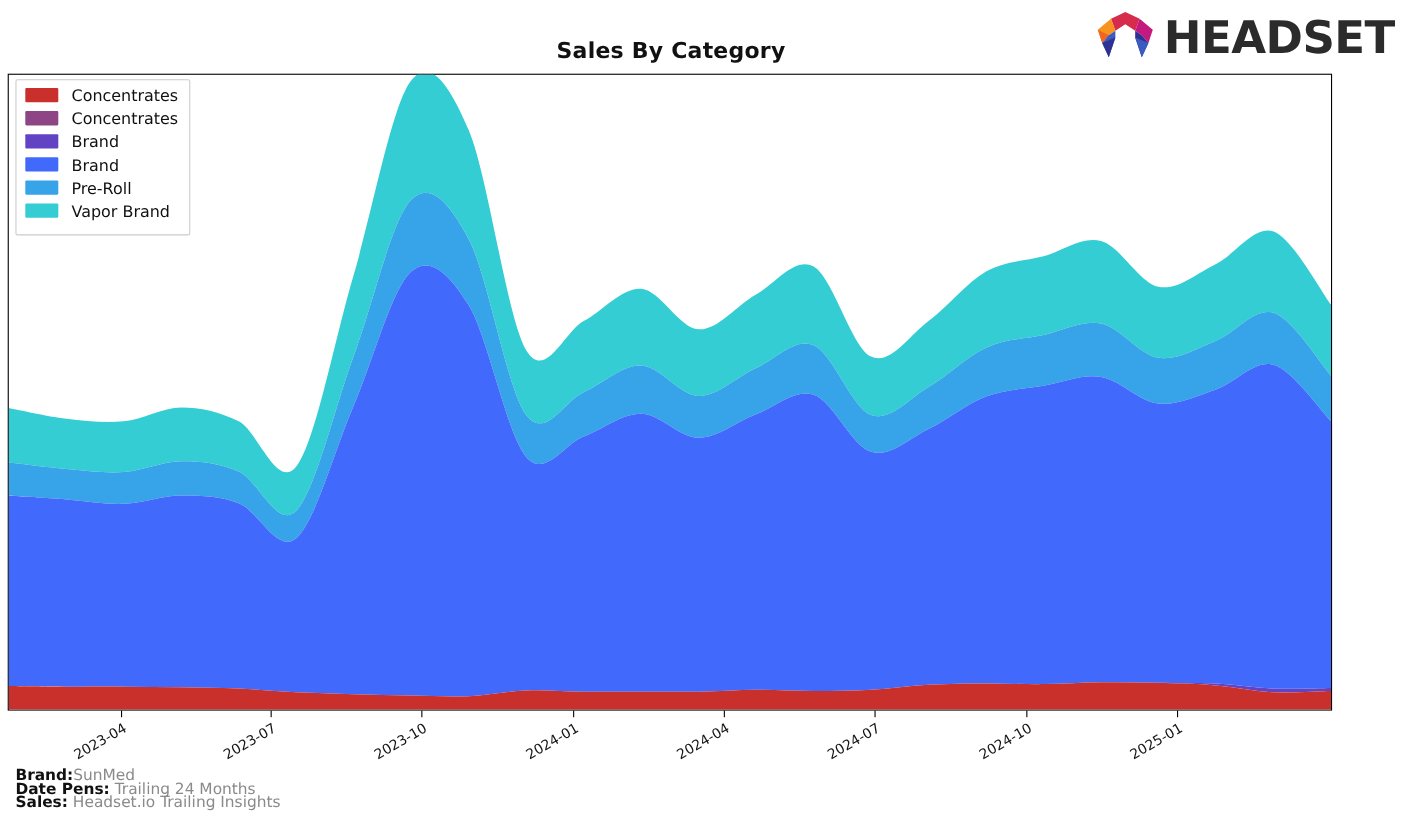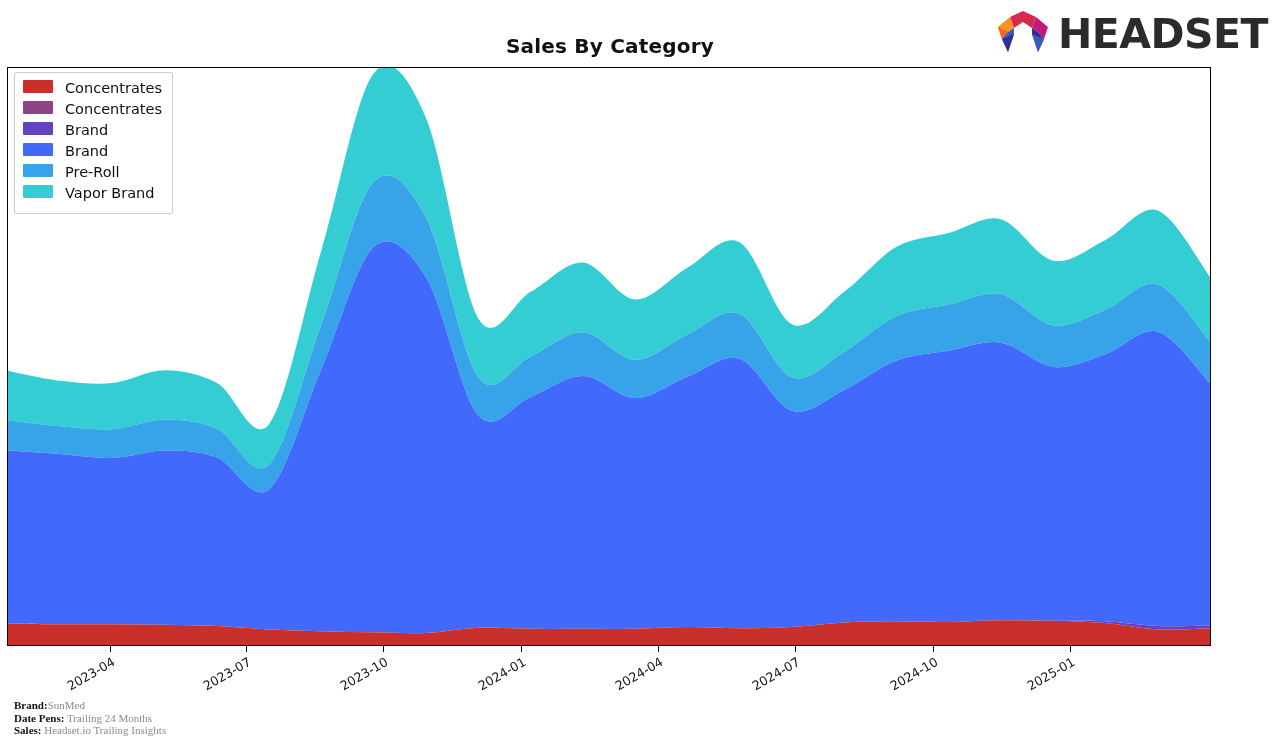--- a/index.html
+++ b/index.html
@@ -105,24 +105,23 @@
     transform-origin: right top;
     transform: rotate(-30deg);
     text-align: right;
   }
 
   
   .footer {
     position: absolute;
     left: 14px;
     top: 699px;
-    font-size: 11px;
+    font-size: 14px;
     line-height: 12.6px;
     color: #8a8a8a;
-    font-family: Liberation Serif, serif;
   }
   .footer div { white-space: nowrap; }
   .footer b { color: #111111; font-weight: bold; }
 </style>
 </head>
 <body>
 
 <div class="page">
 
   <div class="chart-title">Sales By Category</div>

